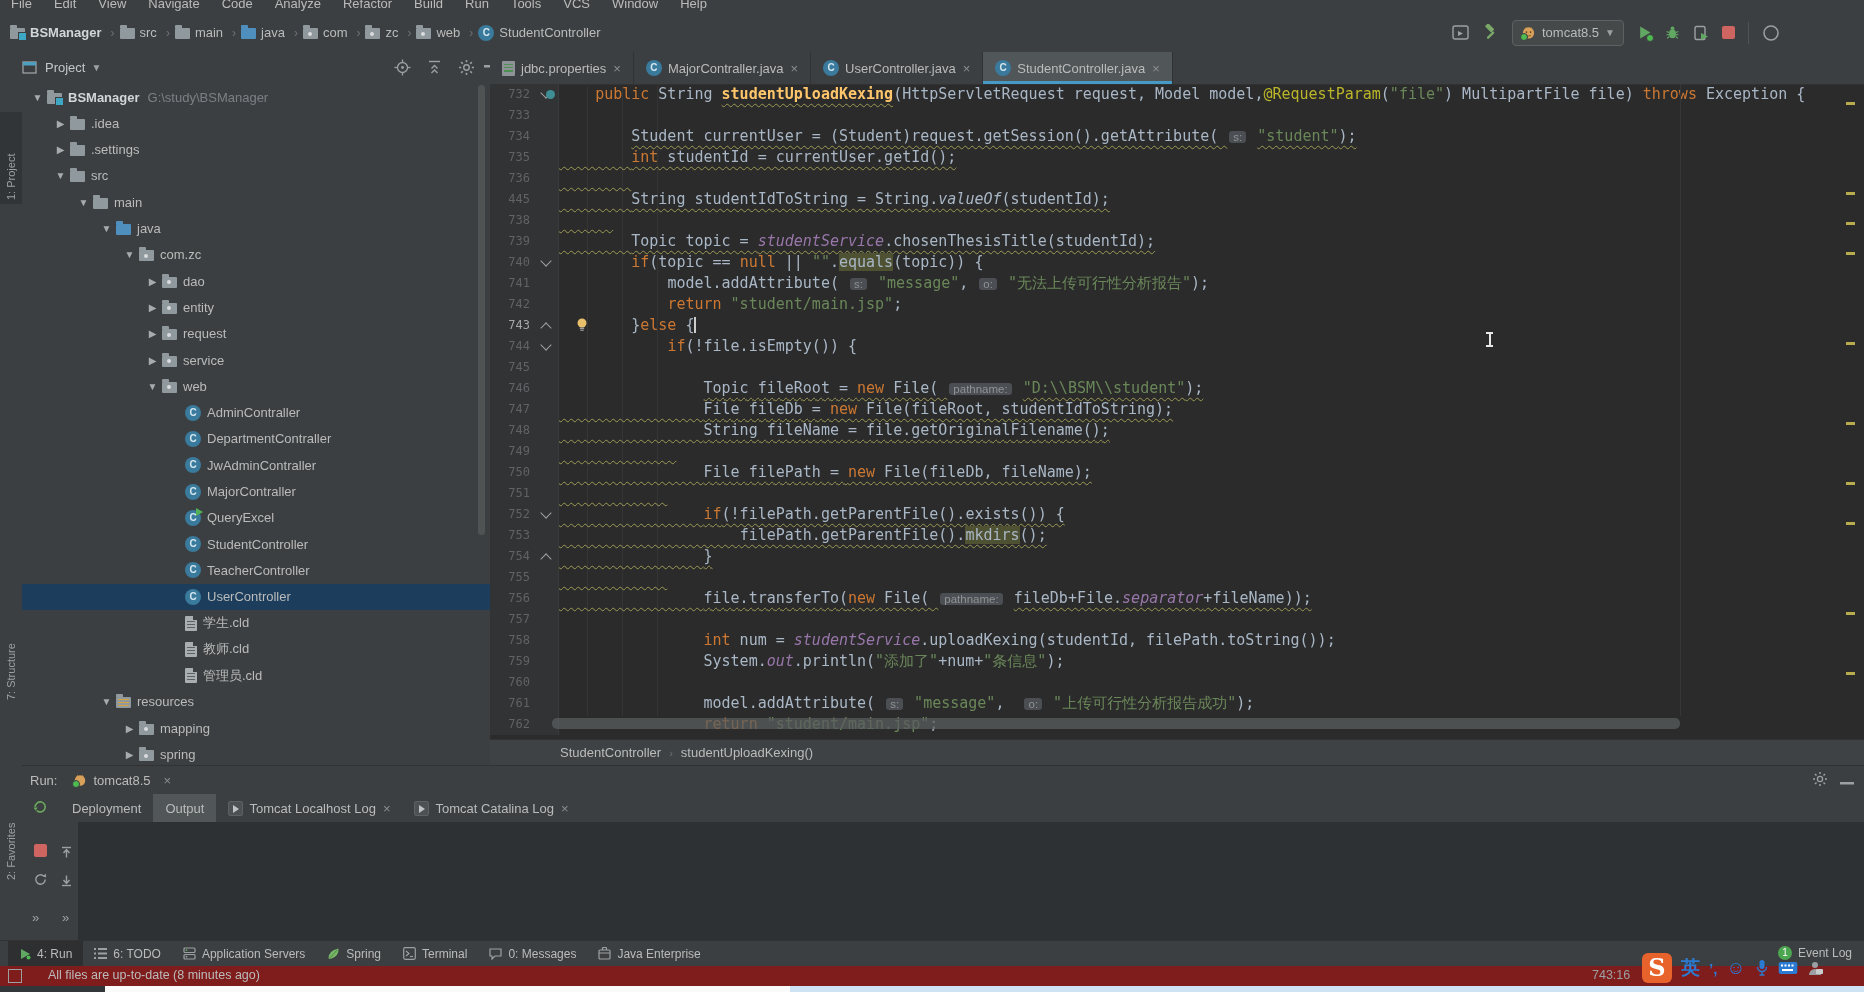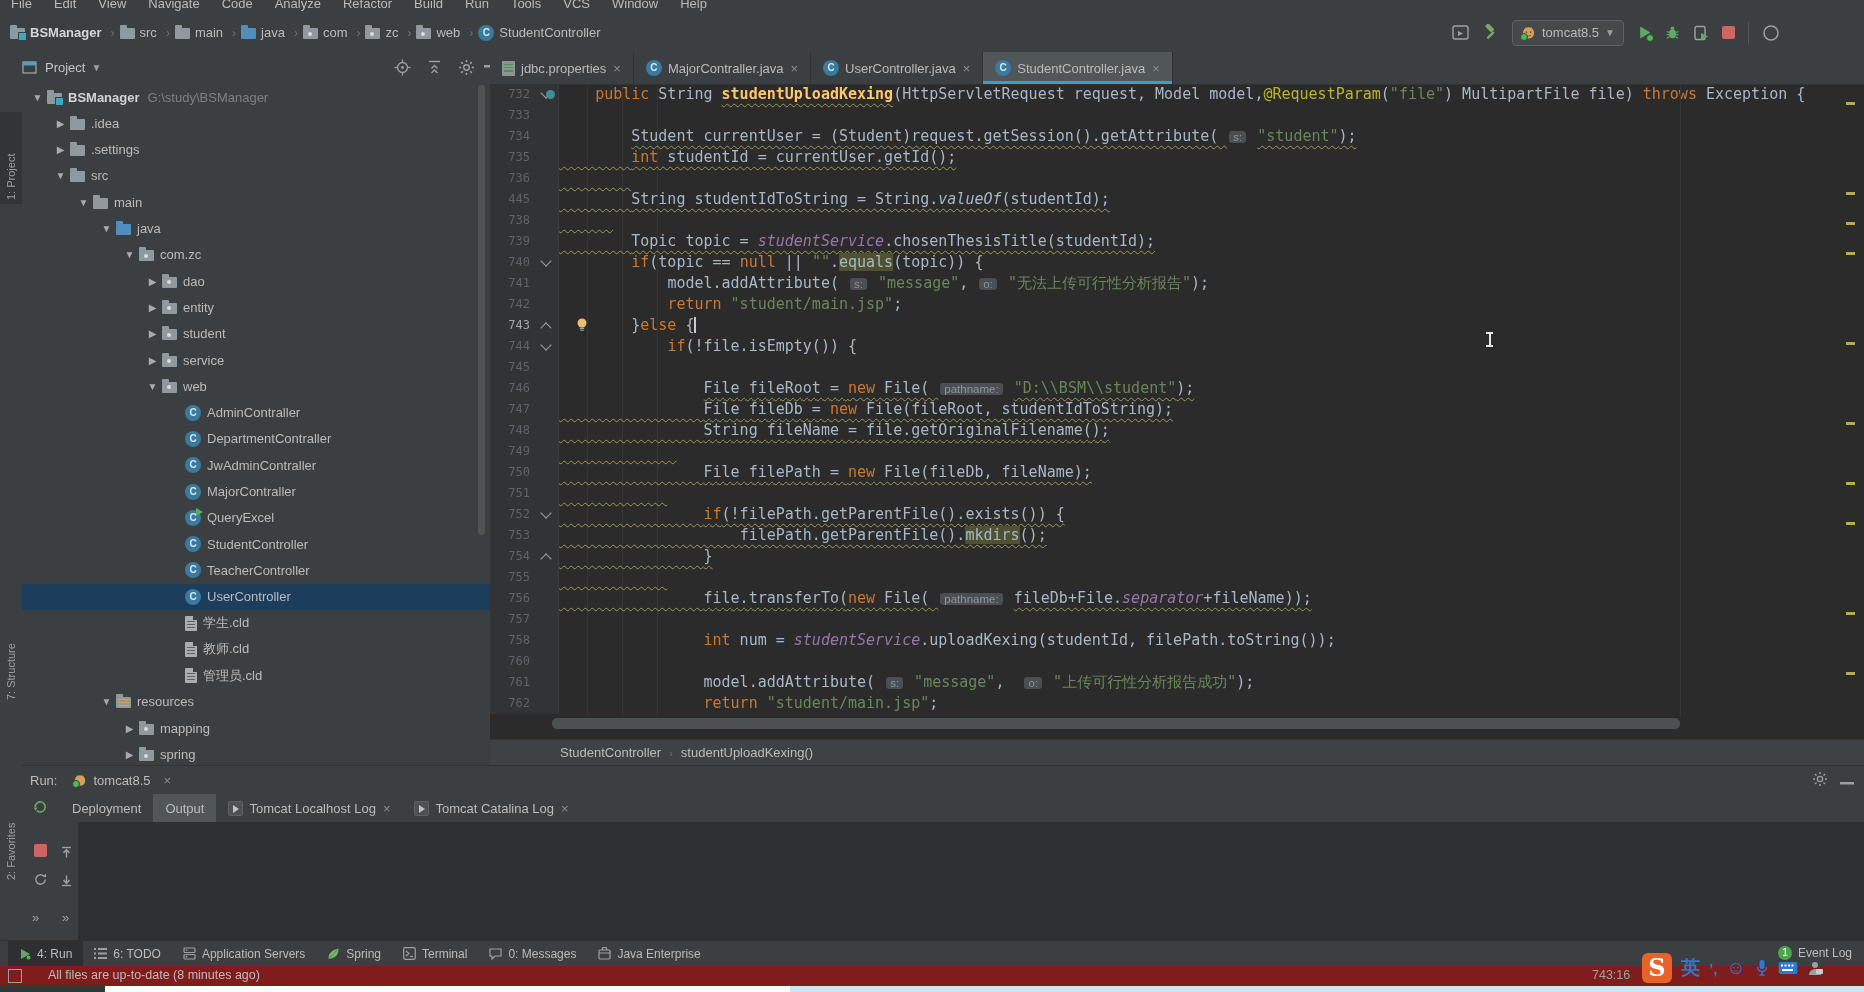--- a/index.html
+++ b/index.html
@@ -353,21 +353,21 @@
           <span class="tlab">dao</span>
         </div>
         <div class="trow" style="top: 242.4px; padding-left: 121px;">
           <span class="tarr">▶</span>
           <span class="ic ic-package"></span>
           <span class="tlab">entity</span>
         </div>
         <div class="trow" style="top: 268.7px; padding-left: 121px;">
           <span class="tarr">▶</span>
           <span class="ic ic-package"></span>
-          <span class="tlab">student</span>
+          <span class="tlab">request</span>
         </div>
         <div class="trow" style="top: 295px; padding-left: 121px;">
           <span class="tarr">▶</span>
           <span class="ic ic-package"></span>
           <span class="tlab">service</span>
         </div>
         <div class="trow" style="top: 321.3px; padding-left: 121px;">
           <span class="tarr">▼</span>
           <span class="ic ic-package"></span>
           <span class="tlab">web</span>
@@ -549,21 +549,21 @@
           <span class="ct"><span class="tk">            </span><span class="tk k">if</span><span class="tk">(!file.isEmpty()) {</span></span>
         </div>
         <div class="cl">
           <span class="g">745</span>
           <span class="fold"></span>
           <span class="ct"></span>
         </div>
         <div class="cl">
           <span class="g">746</span>
           <span class="fold"></span>
-          <span class="ct"><span class="tk">                </span><span class="tk uw">File fileRoot = </span><span class="tk k uw">new</span><span class="tk uw"> File( </span><span class="tk h">pathname:</span><span class="tk"> </span><span class="tk s uw">"D:\\BSM\\student"</span><span class="tk uw">);</span></span>
+          <span class="ct"><span class="tk">                </span><span class="tk uw">Topic fileRoot = </span><span class="tk k uw">new</span><span class="tk uw"> File( </span><span class="tk h">pathname:</span><span class="tk"> </span><span class="tk s uw">"D:\\BSM\\student"</span><span class="tk uw">);</span></span>
         </div>
         <div class="cl">
           <span class="g">747</span>
           <span class="fold"></span>
           <span class="ct"><span class="tk sq">&nbsp;&nbsp;&nbsp;&nbsp;&nbsp;&nbsp;&nbsp;&nbsp;&nbsp;&nbsp;&nbsp;&nbsp;&nbsp;&nbsp;&nbsp;&nbsp;</span><span class="tk uw">File fileDb = </span><span class="tk k uw">new</span><span class="tk uw"> File(fileRoot, studentIdToString);</span></span>
         </div>
         <div class="cl">
           <span class="g">748</span>
           <span class="fold"></span>
           <span class="ct"><span class="tk sq">&nbsp;&nbsp;&nbsp;&nbsp;&nbsp;&nbsp;&nbsp;&nbsp;&nbsp;&nbsp;&nbsp;&nbsp;&nbsp;&nbsp;&nbsp;&nbsp;</span><span class="tk uw">String fileName = file.getOriginalFilename();</span></span>
@@ -614,20 +614,25 @@
         </div>
         <div class="cl">
           <span class="g">757</span>
           <span class="fold"></span>
           <span class="ct"></span>
         </div>
         <div class="cl">
           <span class="g">758</span>
           <span class="fold"></span>
           <span class="ct"><span class="tk">                </span><span class="tk k">int</span><span class="tk"> num = </span><span class="tk f">studentService</span><span class="tk">.uploadKexing(studentId, filePath.toString());</span></span>
+        </div>
+        <div class="cl">
+          <span class="g">759</span>
+          <span class="fold"></span>
+          <span class="ct"><span class="tk">                </span><span class="tk">System.</span><span class="tk f">out</span><span class="tk">.println(</span><span class="tk s">"添加了"</span><span class="tk">+num+</span><span class="tk s">"条信息"</span><span class="tk">);</span></span>
         </div>
         <div class="cl">
           <span class="g">760</span>
           <span class="fold"></span>
           <span class="ct"></span>
         </div>
         <div class="cl">
           <span class="g">761</span>
           <span class="fold"></span>
           <span class="ct"><span class="tk">                </span><span class="tk">model.addAttribute( </span><span class="tk h">s:</span><span class="tk"> </span><span class="tk s">"message"</span><span class="tk">,  </span><span class="tk h">o:</span><span class="tk"> </span><span class="tk s">"上传可行性分析报告成功"</span><span class="tk">);</span></span>

